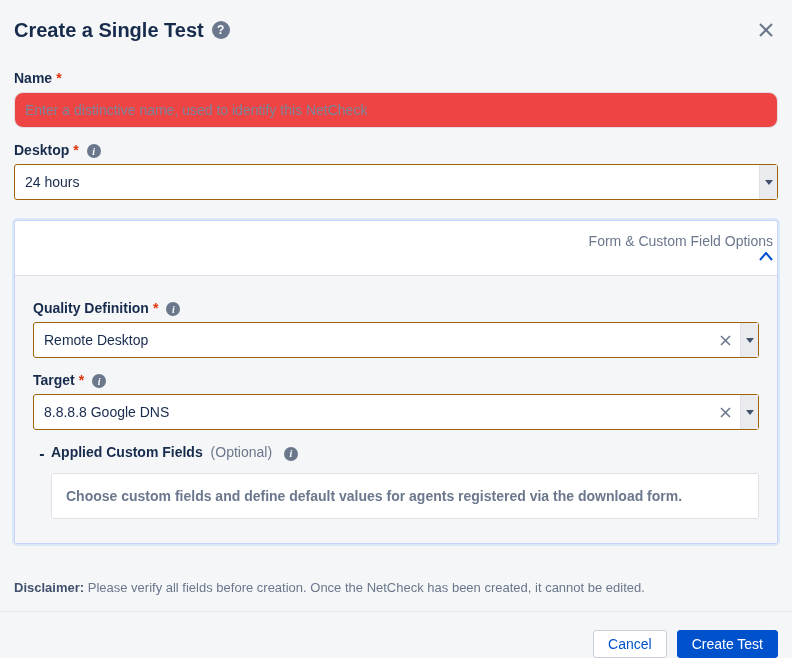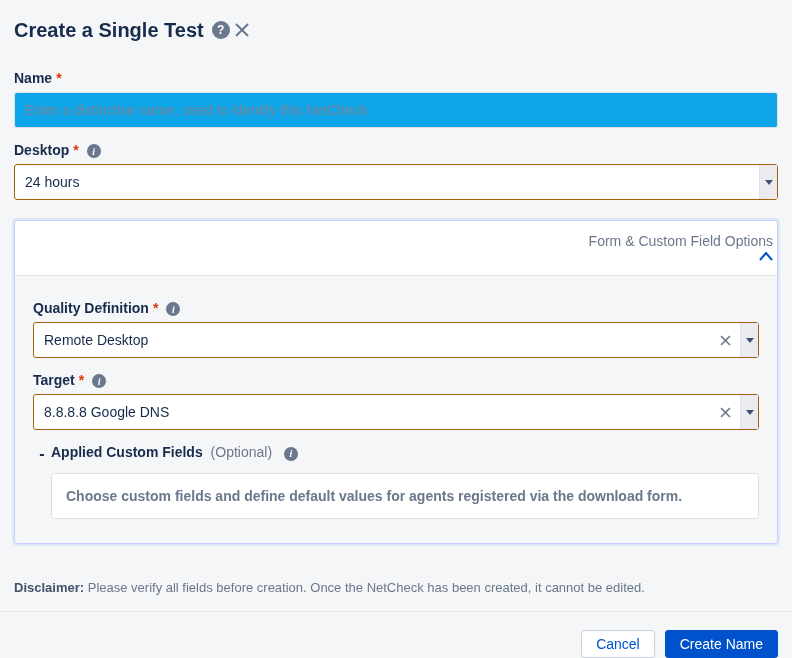--- a/index.html
+++ b/index.html
@@ -8,20 +8,21 @@
       background: #f5f6f7;
       color: #172b4d;
       font-size: 14px;
       width: 792px;
       height: 658px;
       overflow: hidden;
     }
     .dialog-header {
       display: flex;
       align-items: center;
+      justify-content: space-between;
       padding: 18px 14px 14px 14px;
     }
     .dialog-title {
       display: flex;
       align-items: center;
       font-size: 20px;
       font-weight: 600;
       color: #172b4d;
     }
     .help-icon {
@@ -78,22 +79,22 @@
       font-weight: 700;
       font-style: italic;
       cursor: pointer;
       font-family: Georgia, serif;
     }
     .text-input {
       width: 100%;
       height: 36px;
       padding: 8px 10px;
       border: 1px solid #dfe1e6;
-      border-radius: 3px;
-      background: #0ea5e9;
+      border-radius: 9px;
+      background: #ef4444;
       font-size: 14px;
       color: #172b4d;
     }
     .text-input::placeholder { color: #7a869a; }
     .select-wrap {
       position: relative;
       width: 100%;
       display: flex;
       border: 1px solid #a16207;
       border-radius: 3px;
@@ -335,14 +336,14 @@
 
 </div>
 
 <div class="disclaimer">
   <strong>Disclaimer:</strong>
   <span>Please verify all fields before creation. Once the NetCheck has been created, it cannot be edited.</span>
 </div>
 
 <div class="footer">
   <button class="btn btn-secondary">Cancel</button>
-  <button class="btn btn-primary">Create Name</button>
+  <button class="btn btn-primary">Create Test</button>
 </div>
 
 </body></html>

